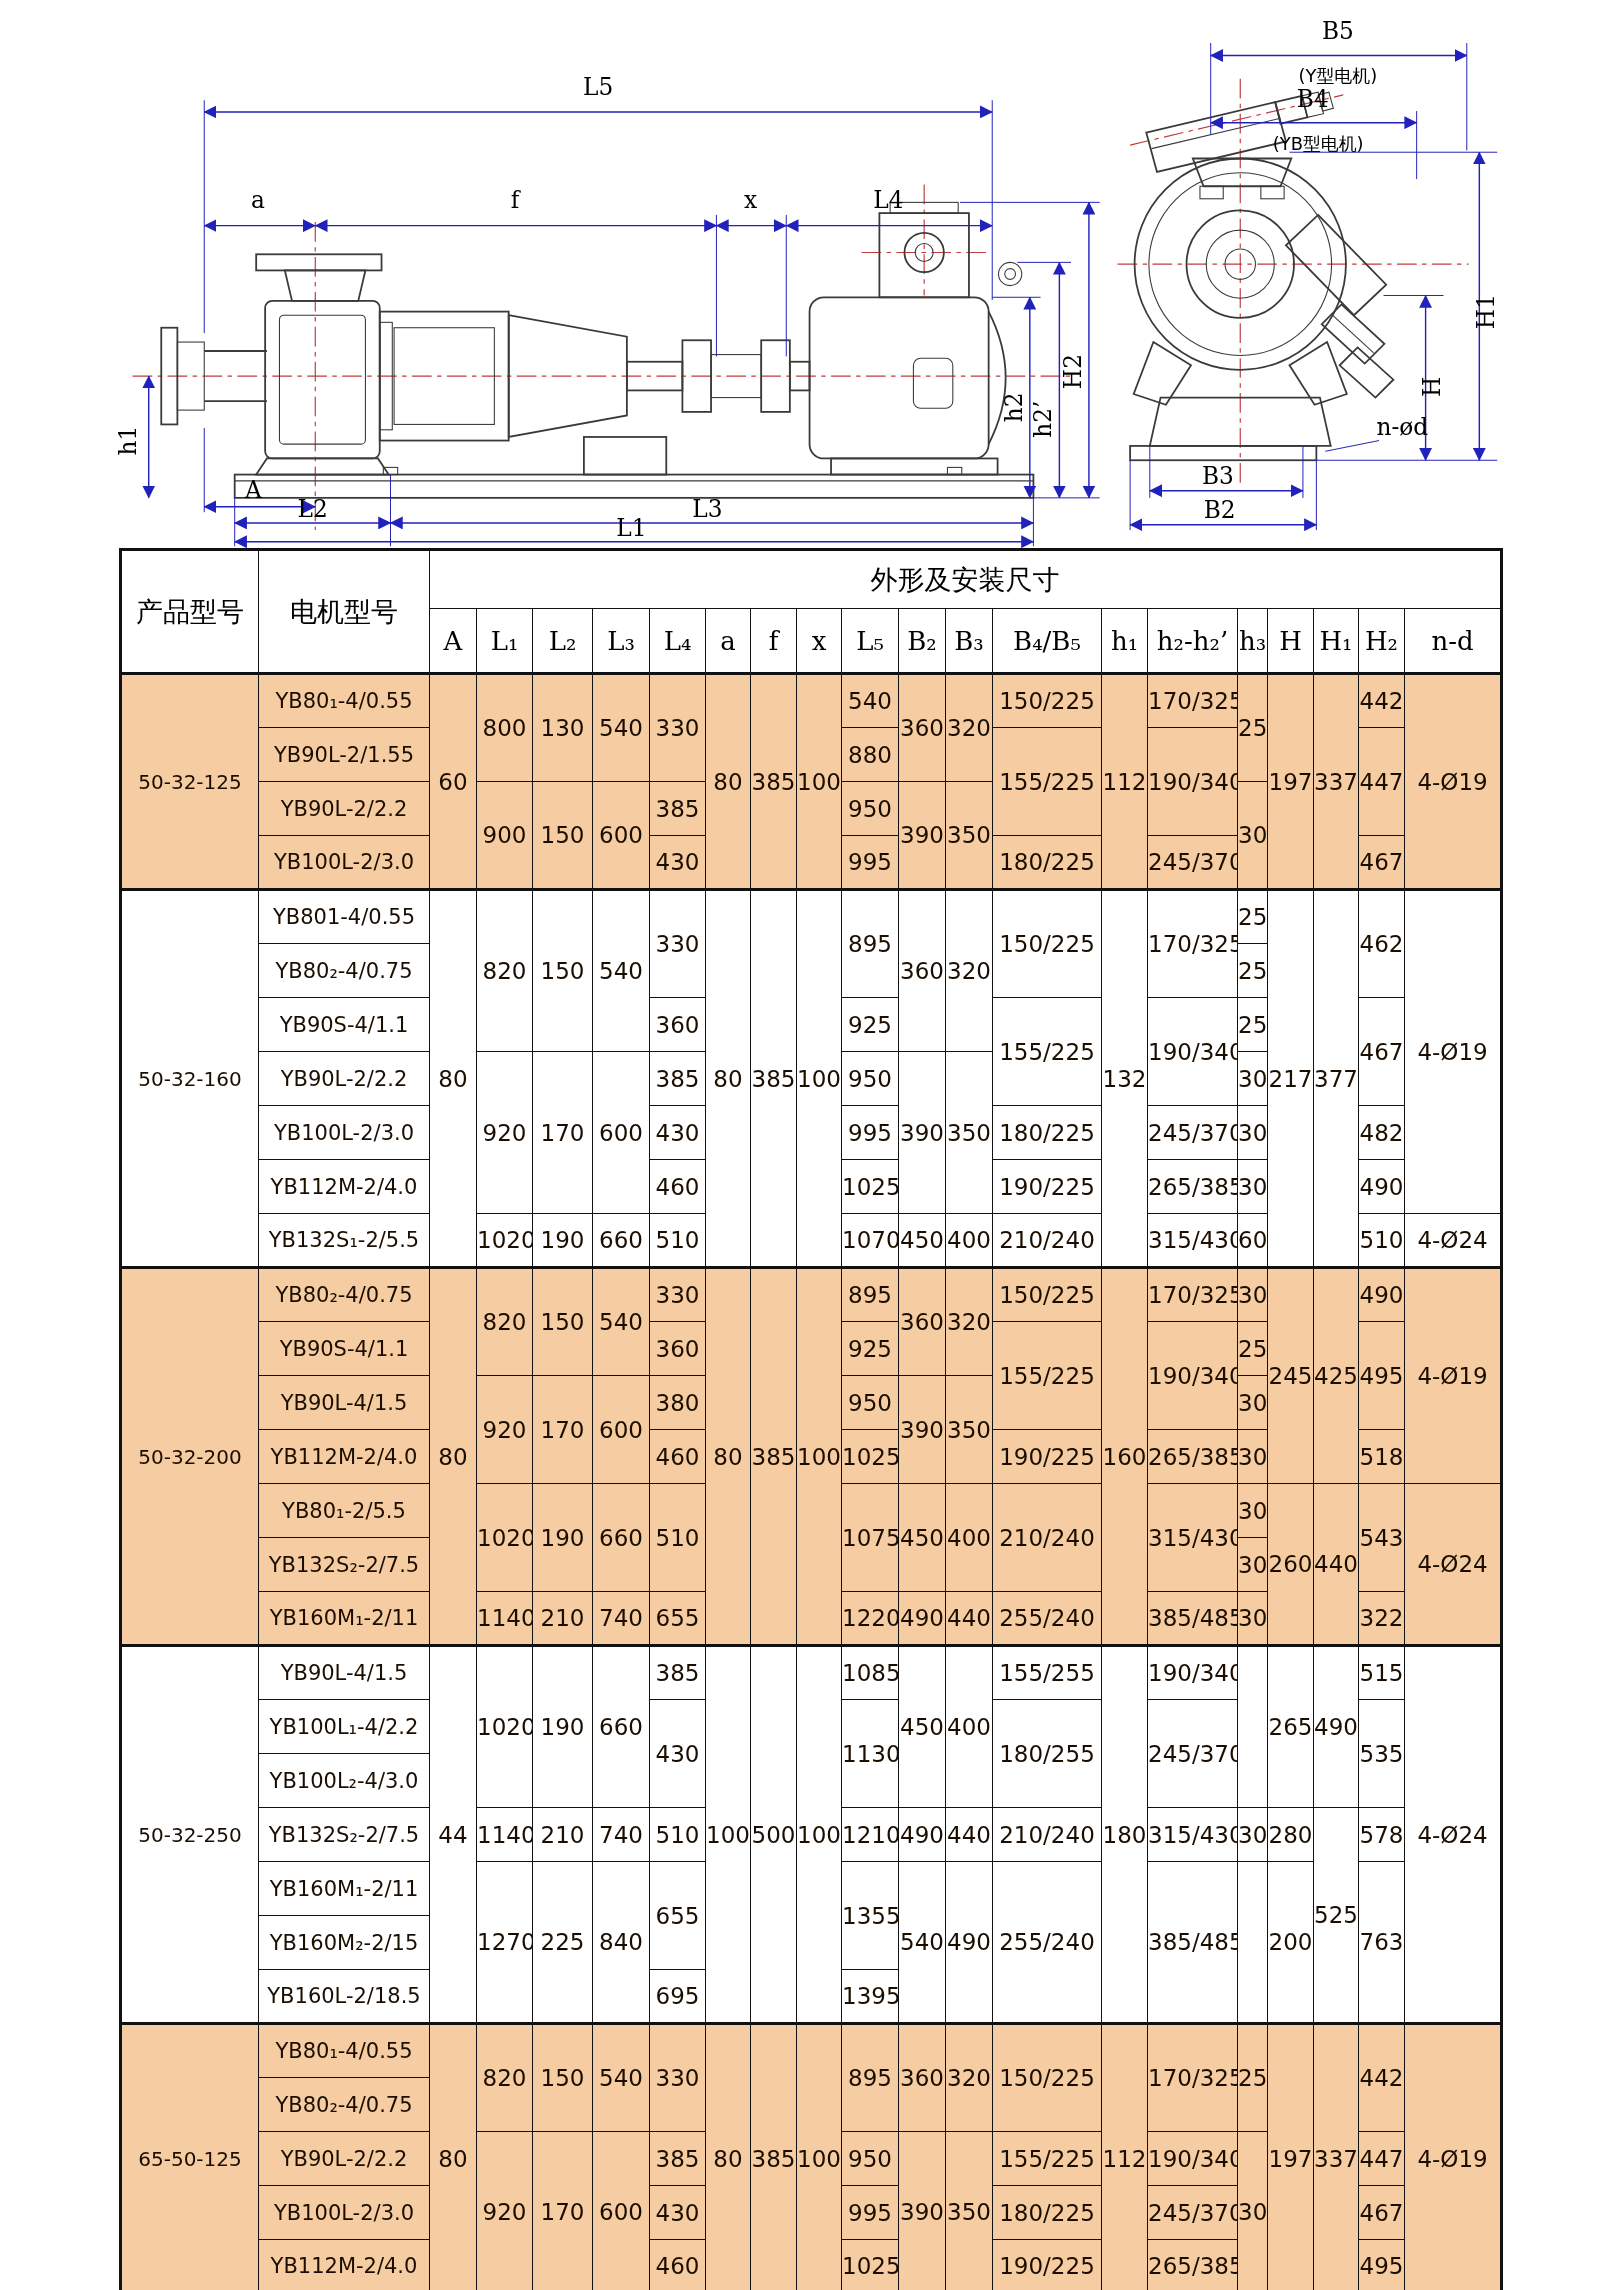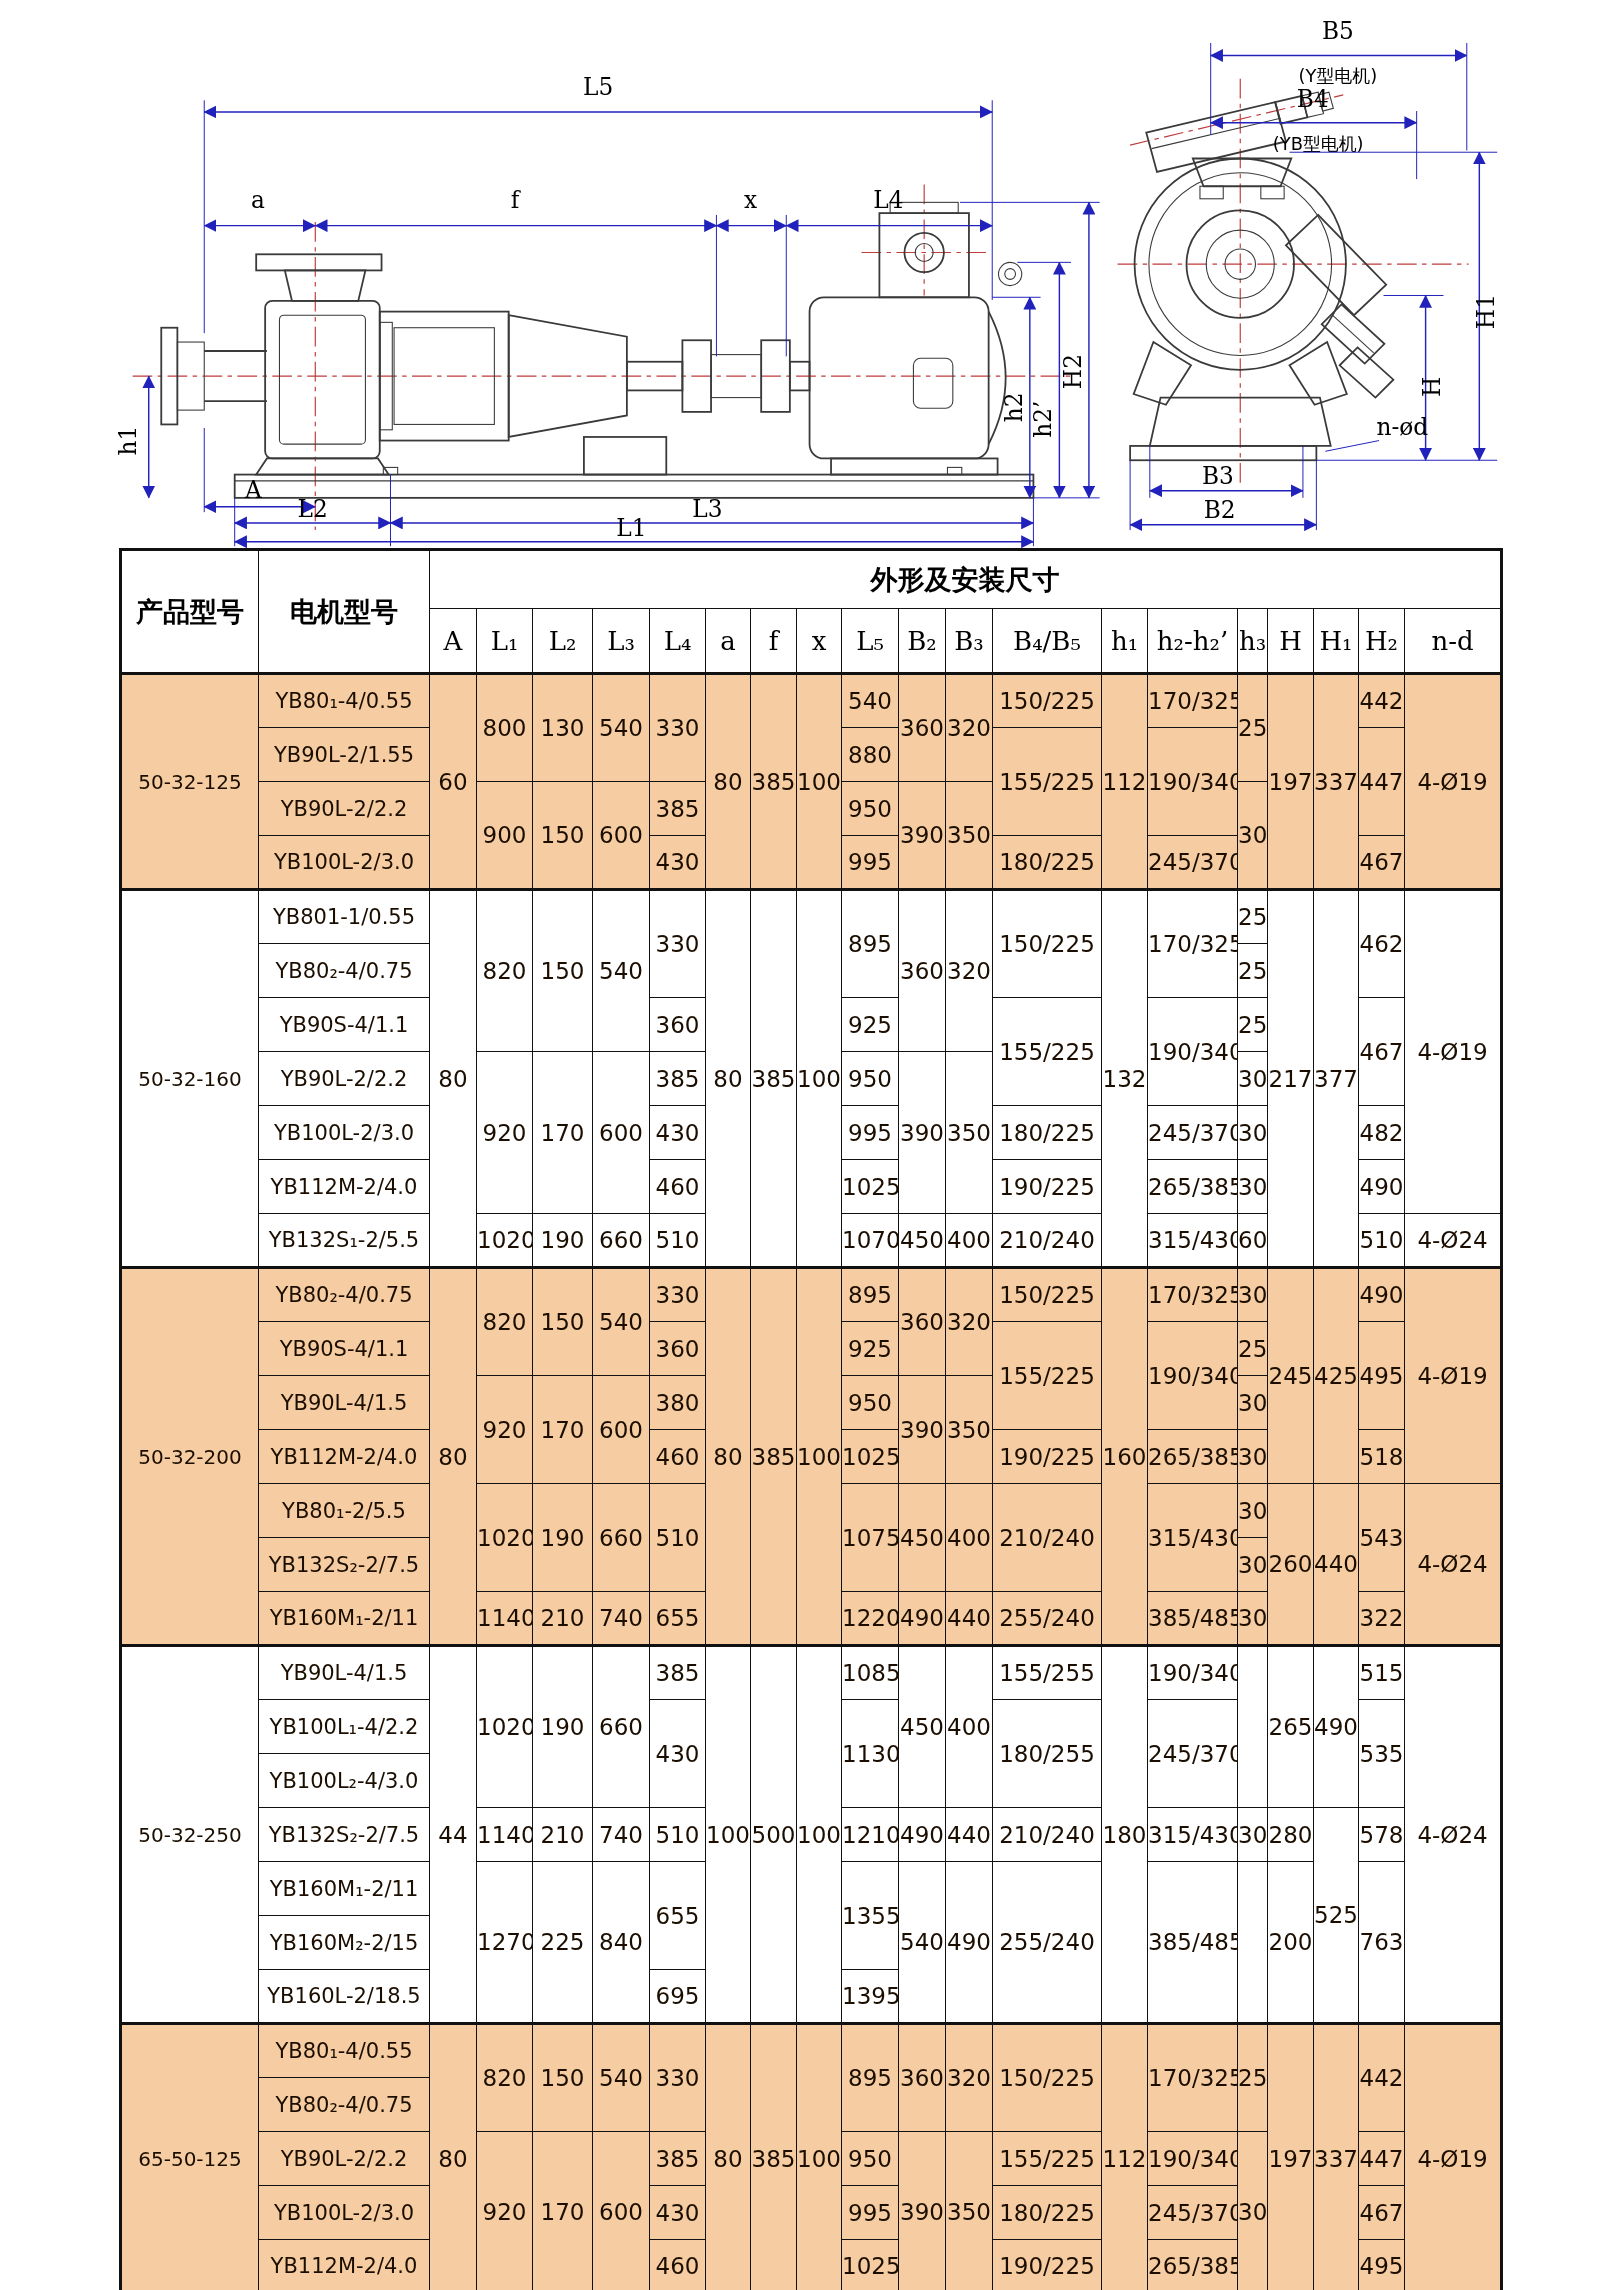--- a/index.html
+++ b/index.html
@@ -13,21 +13,21 @@
   .dim{stroke:#2121bb;stroke-width:1.6;fill:none;marker-start:url(#ar);marker-end:url(#ar)}
   .ext{stroke:#2121bb;stroke-width:1.1;fill:none}
   .cl{stroke:#c03b3b;stroke-width:1.3;fill:none;stroke-dasharray:22 6 5 6}
   .lbl{font-family:"DejaVu Serif","Liberation Serif",serif;font-size:26px;fill:#000}
   .lbl-sm{font-family:"DejaVu Sans",sans-serif;font-size:20px;fill:#000}
   text{text-anchor:middle}
 
   #tablewrap{position:absolute;left:119px;top:548px}
   table{border-collapse:collapse;table-layout:fixed;width:1382px;border:3.6px solid #111;background:#fff}
   th,td{border:1.8px solid #111;text-align:center;vertical-align:middle;padding:0;overflow:hidden;white-space:nowrap}
-  thead th{background:#fff;font-weight:bold}
+  thead th{background:#fff;font-weight:normal}
   th.cjk{font-size:27px}
   tr.grouphead th{height:57px;font-size:27px}
   tr.dimhead th{height:63px;font-family:"DejaVu Serif","Liberation Serif",serif;font-weight:normal;font-size:26px;border-bottom:3.6px solid #111}
   tbody tr{height:54px}
   tbody td{font-size:23px;color:#1b0e00}
   td.model{font-size:20px}
   td.motor{font-size:21px}
   tr.sec-start td{border-top:3.6px solid #111}
   td.sh{background:var(--shade,#f6cda2)}
 </style>
@@ -286,21 +286,21 @@
         <tr>
           <td class="motor sh">YB100L-2/3.0</td>
           <td class="val sh">430</td>
           <td class="val sh">995</td>
           <td class="val sh">180/225</td>
           <td class="val sh">245/370</td>
           <td class="val sh">467</td>
         </tr>
         <tr class="sec-start">
           <td rowspan="7" class="model">50-32-160</td>
-          <td class="motor">YB801-1/0.55</td>
+          <td class="motor">YB801-4/0.55</td>
           <td rowspan="7" class="val">80</td>
           <td rowspan="3" class="val">820</td>
           <td rowspan="3" class="val">150</td>
           <td rowspan="3" class="val">540</td>
           <td rowspan="2" class="val">330</td>
           <td rowspan="7" class="val">80</td>
           <td rowspan="7" class="val">385</td>
           <td rowspan="7" class="val">100</td>
           <td rowspan="2" class="val">895</td>
           <td rowspan="3" class="val">360</td>

